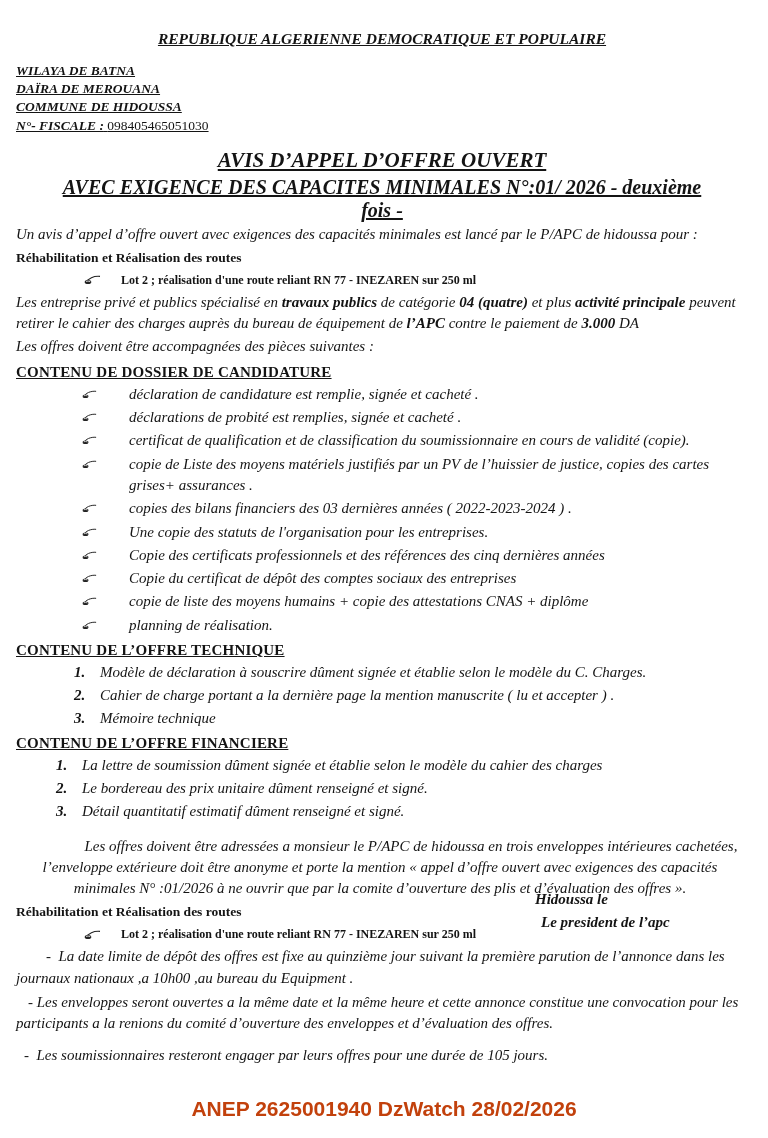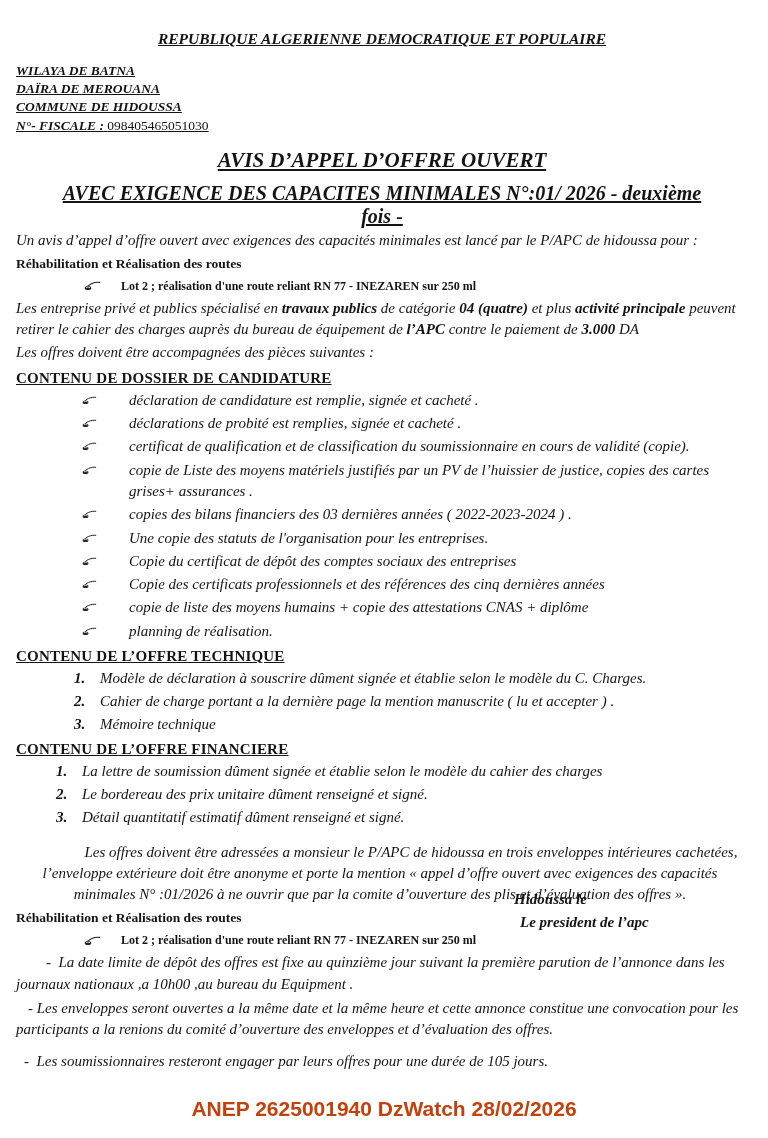--- a/index.html
+++ b/index.html
@@ -36,21 +36,21 @@
   .fiscal-line .lbl{font-weight:bold;font-style:italic;}
   .fiscal-line .num{font-style:normal;font-weight:normal;}
 
   
   .notice-title{
     text-align:center;
     font-weight:bold;font-style:italic;
     margin:12px 40px 0 40px;
   }
   .notice-title .l1{font-size:21px;text-decoration:underline;display:inline-block;}
-  .notice-title .l2{font-size:20px;text-decoration:underline;display:inline-block;margin-top:9px;}
+  .notice-title .l2{font-size:20px;text-decoration:underline;display:inline-block;margin-top:3px;}
 
   
   .para{
     font-style:italic;
     font-size:15px;
     line-height:1.42;
     margin:2px 4px 0 0;
   }
   .project-line{
     font-weight:bold;font-style:normal;
@@ -106,21 +106,21 @@
 
   
   .dash-item{position:relative;}
   .dash-item .dash{font-style:italic;}
   .cond-0{text-indent:30px;}
   .cond-1{text-indent:12px;margin-top:3px;}
   .cond-2{text-indent:8px;margin-top:10px;}
 
   
   .signature{
-    position:absolute;left:514px;top:888px;
+    position:absolute;left:535px;top:888px;
     font-weight:bold;font-style:italic;font-size:15px;
     line-height:1.5;
   }
   .signature .sig2{margin-left:6px;}
 
   
   .footer-note{
     position:absolute;left:0;right:0;top:1097px;
     text-align:center;
     font-family:"Liberation Sans", sans-serif;
@@ -218,29 +218,29 @@
           <path d="M2 6.4 Q4 5.6 6.2 6.6" stroke="#fff" stroke-width="0.8" fill="none"></path>
         </svg>
         <span>Une copie des statuts de l'organisation pour les entreprises.</span>
       </li>
     <li>
         <svg class="swoosh" width="15" height="9" viewBox="0 0 17 10">
           <path d="M1.5 8 C4 3.2, 10 0.8, 16 1.4" fill="none" stroke="#222" stroke-width="1.1"></path>
           <ellipse cx="4" cy="7" rx="3.3" ry="2.1" fill="#222"></ellipse>
           <path d="M2 6.4 Q4 5.6 6.2 6.6" stroke="#fff" stroke-width="0.8" fill="none"></path>
         </svg>
+        <span>Copie des certificats professionnels et des références des cinq dernières années</span>
+      </li>
+    <li>
+        <svg class="swoosh" width="15" height="9" viewBox="0 0 17 10">
+          <path d="M1.5 8 C4 3.2, 10 0.8, 16 1.4" fill="none" stroke="#222" stroke-width="1.1"></path>
+          <ellipse cx="4" cy="7" rx="3.3" ry="2.1" fill="#222"></ellipse>
+          <path d="M2 6.4 Q4 5.6 6.2 6.6" stroke="#fff" stroke-width="0.8" fill="none"></path>
+        </svg>
         <span>Copie du certificat de dépôt des comptes sociaux des entreprises</span>
-      </li>
-    <li>
-        <svg class="swoosh" width="15" height="9" viewBox="0 0 17 10">
-          <path d="M1.5 8 C4 3.2, 10 0.8, 16 1.4" fill="none" stroke="#222" stroke-width="1.1"></path>
-          <ellipse cx="4" cy="7" rx="3.3" ry="2.1" fill="#222"></ellipse>
-          <path d="M2 6.4 Q4 5.6 6.2 6.6" stroke="#fff" stroke-width="0.8" fill="none"></path>
-        </svg>
-        <span>Copie des certificats professionnels et des références des cinq dernières années</span>
       </li>
     <li>
         <svg class="swoosh" width="15" height="9" viewBox="0 0 17 10">
           <path d="M1.5 8 C4 3.2, 10 0.8, 16 1.4" fill="none" stroke="#222" stroke-width="1.1"></path>
           <ellipse cx="4" cy="7" rx="3.3" ry="2.1" fill="#222"></ellipse>
           <path d="M2 6.4 Q4 5.6 6.2 6.6" stroke="#fff" stroke-width="0.8" fill="none"></path>
         </svg>
         <span>copie de liste des moyens humains + copie des attestations CNAS + diplôme</span>
       </li>
     <li>

